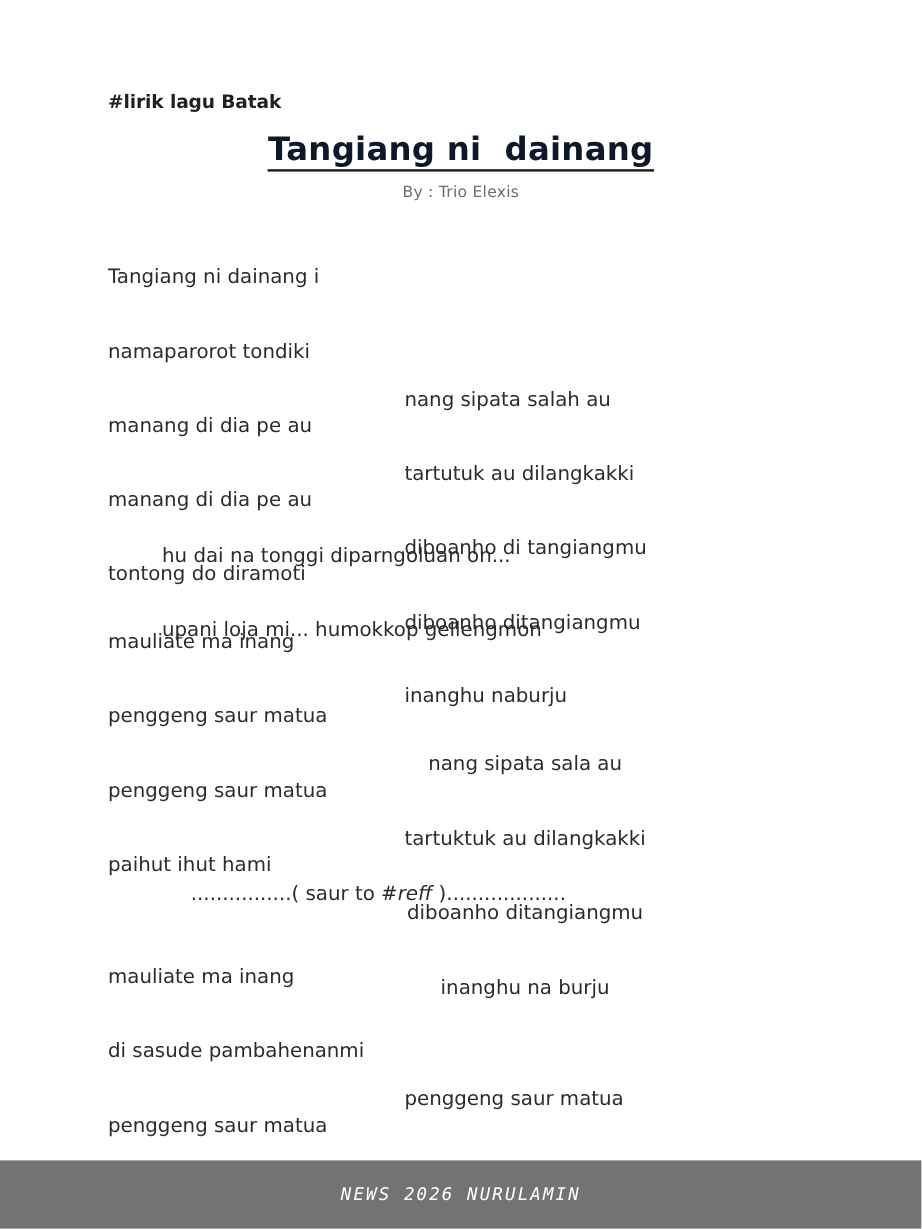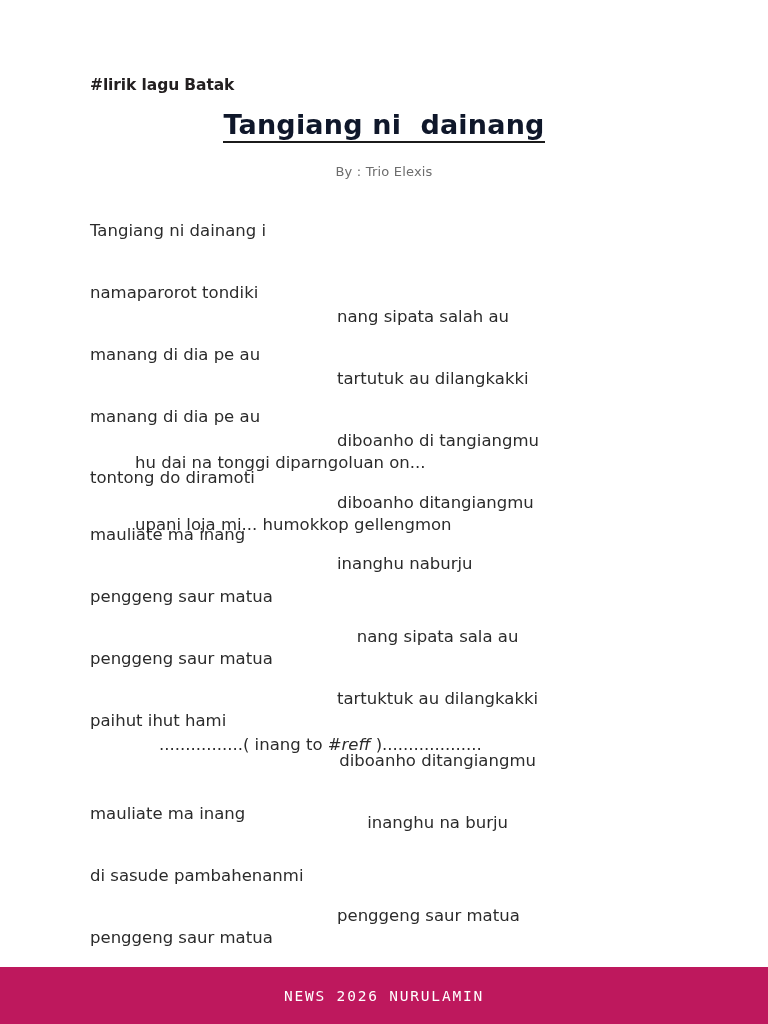--- a/index.html
+++ b/index.html
@@ -49,21 +49,21 @@
     font-size: 27px;
     font-weight: bold;
     color: #0f172a;
     border-bottom: 2.5px solid #1b1b1b;
     padding-bottom: 1px;
     line-height: 1.12;
     white-space: pre;
     letter-spacing: 0.2px;
   }
   .doc-byline {
-    margin-top: 21px;
+    margin-top: 10px;
     font-family: "DejaVu Sans", sans-serif;
     font-size: 13px;
     font-weight: normal;
     color: #6d6d6d;
     white-space: pre;
     letter-spacing: 0.2px;
   }
 
   
   .lyric-block {
@@ -78,21 +78,21 @@
   .lyric-line {
     white-space: pre;
     display: block;
   }
 
   .col-left   { left: 90px; }
   .col-mid    { left: 135px; }
   .col-right  { left: 337px; }
 
   .b1 { top: 180px; }
-  .b2 { top: 266px; }
+  .b2 { top: 282px; }
   .b3 { top: 412px; }
   .b4 { top: 484px; }
   .b5 { top: 586px; text-align: center; }
   .b6 { top: 763px; }
   .b7 { top: 865px; }
 
   
   .reff-marker {
     position: absolute;
     left: 135px;
@@ -124,24 +124,25 @@
     font-style: italic;
   }
 
   
   .footer-bar {
     position: absolute;
     left: 0;
     bottom: 0;
     width: 768px;
     height: 57px;
-    background: #be185d;
+    background: #737373;
     display: flex;
     align-items: center;
     justify-content: center;
+    font-style: italic;
   }
   .footer-text {
     font-family: "DejaVu Sans Mono", monospace;
     font-size: 14.5px;
     font-weight: normal;
     color: #ffffff;
     letter-spacing: 1.8px;
     white-space: pre;
   }
 </style>
@@ -187,21 +188,21 @@
   </div>
 
   <div class="lyric-block col-right b5">
     <span class="lyric-line">nang sipata sala au</span>
     <span class="lyric-line">tartuktuk au dilangkakki</span>
     <span class="lyric-line">diboanho ditangiangmu</span>
     <span class="lyric-line">inanghu na burju</span>
   </div>
 
   <div class="back-to-reff">
-    <span>................</span><span>( inang to </span><span class="reff-em">#reff</span><span> )</span><span>...................</span>
+    <span>................</span><span>( saur to </span><span class="reff-em">#reff</span><span> )</span><span>...................</span>
   </div>
 
   <div class="lyric-block col-left b6">
     <span class="lyric-line">mauliate ma inang</span>
     <span class="lyric-line">di sasude pambahenanmi</span>
     <span class="lyric-line">penggeng saur matua</span>
     <span class="lyric-line">penggeng saur matua</span>
     
   </div>
 

